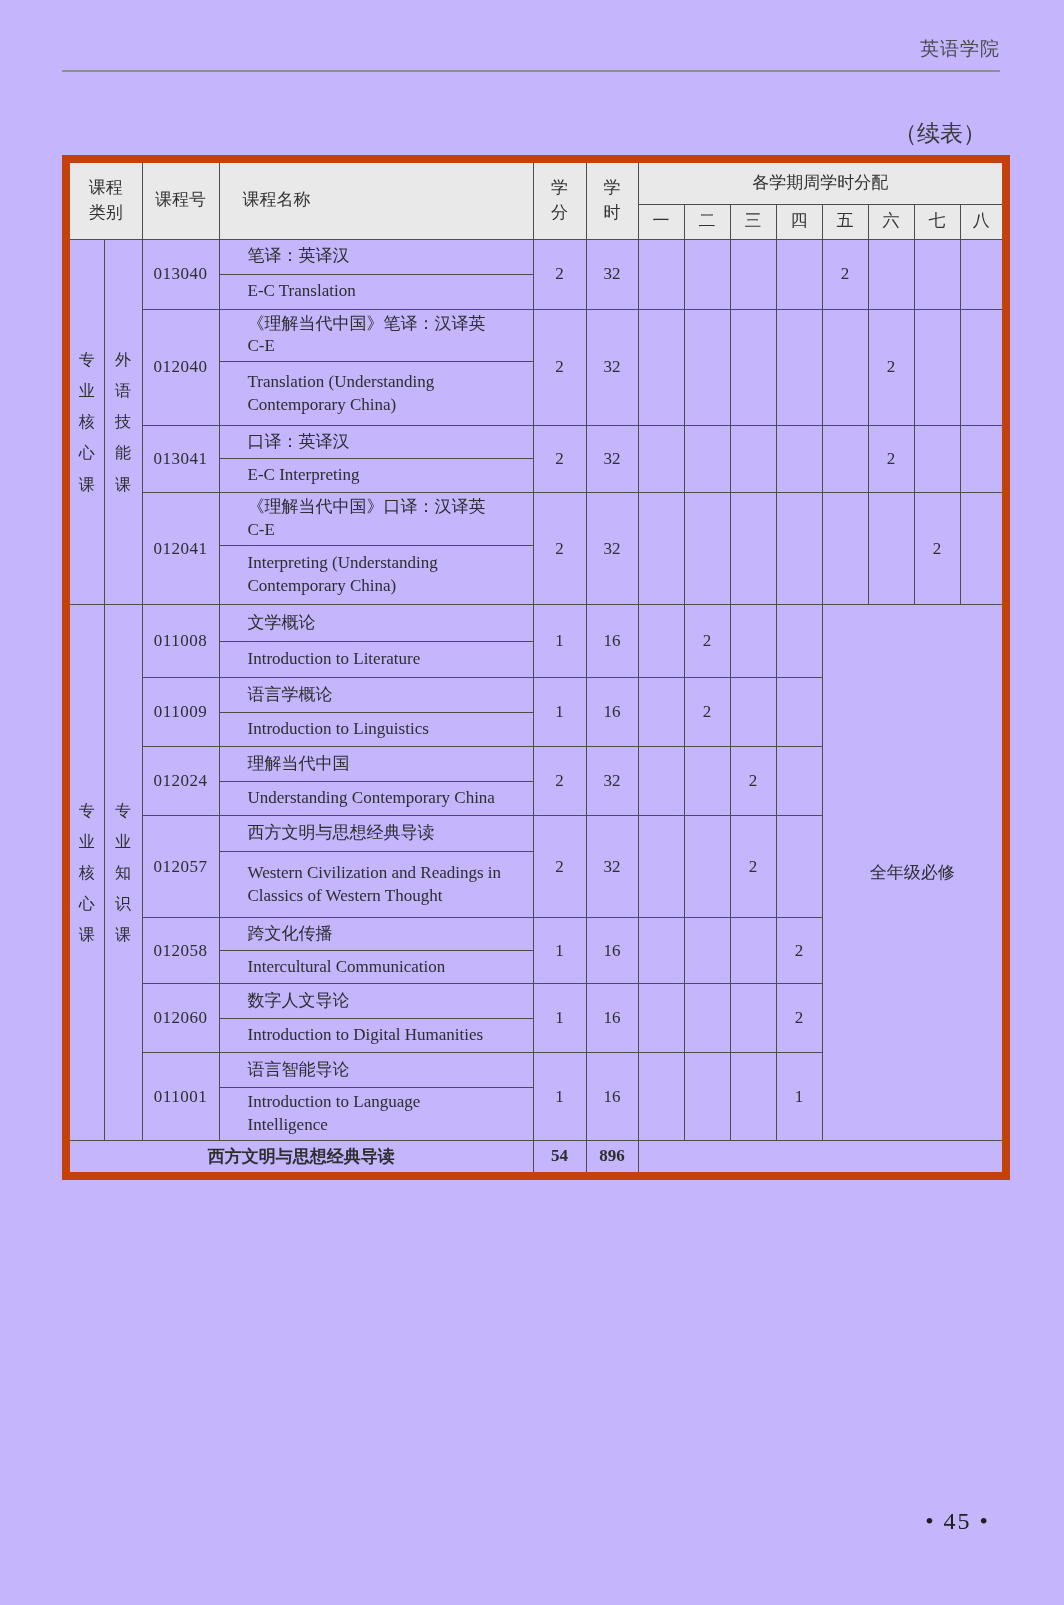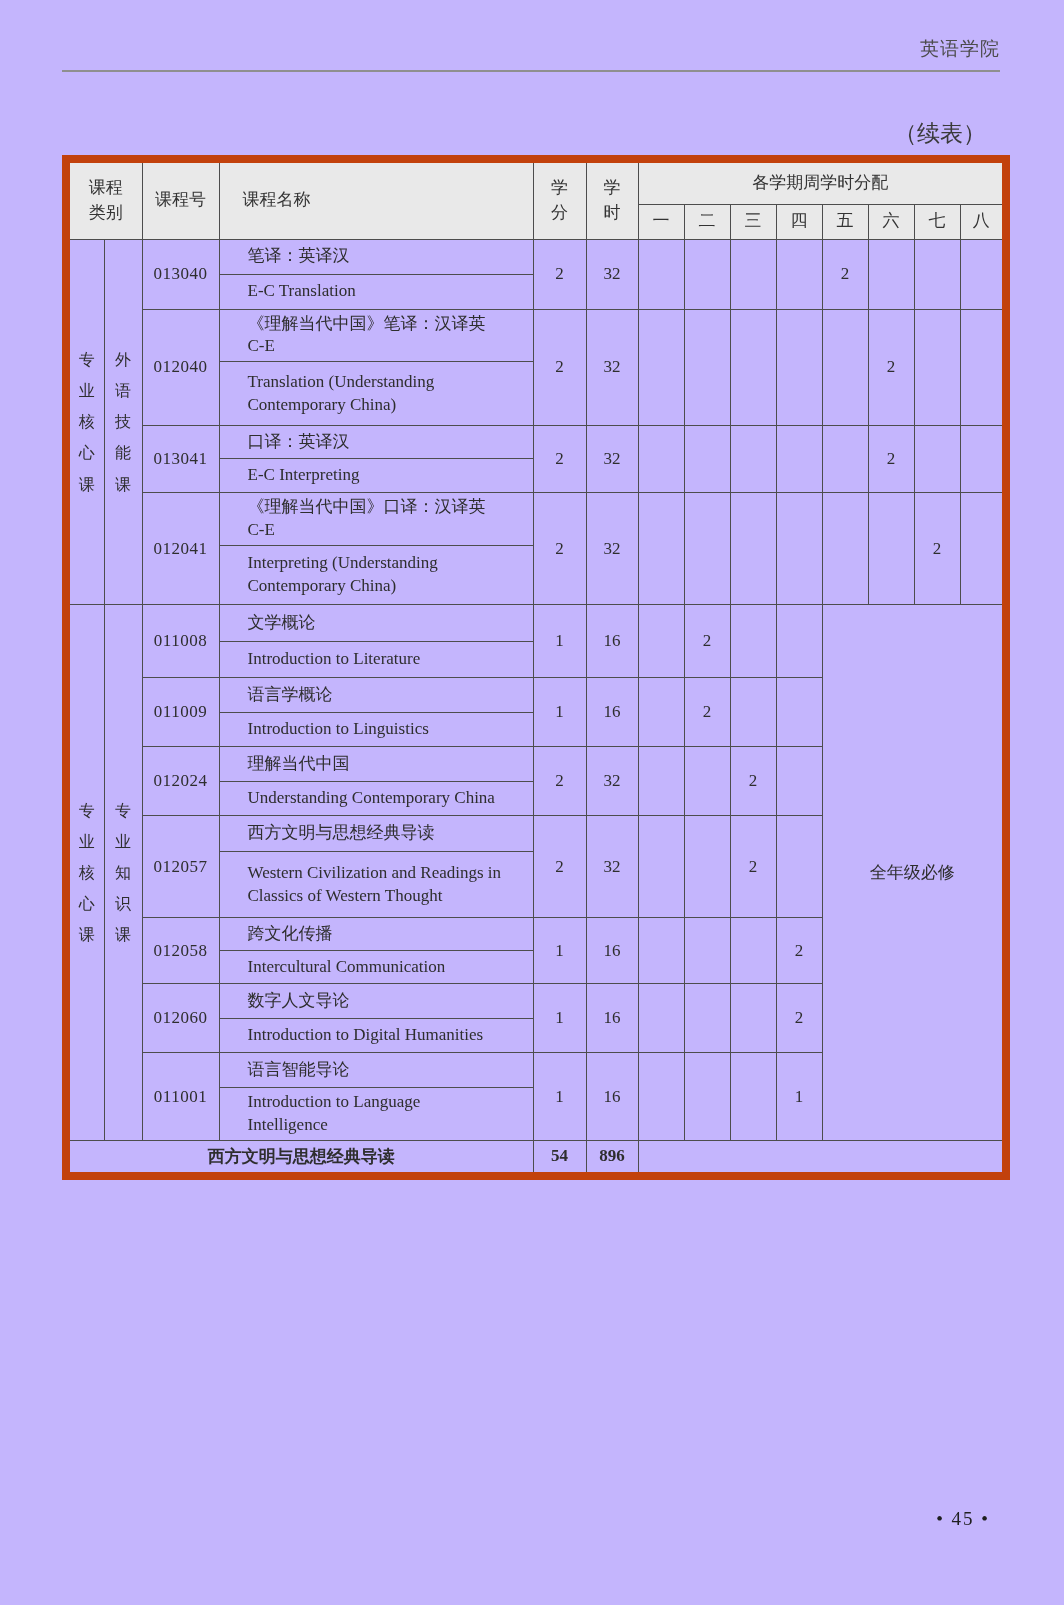--- a/index.html
+++ b/index.html
@@ -56,21 +56,21 @@
   tr.r36{height:36px} tr.r66{height:66px}
   tr.total-row td {
     font-weight:bold;
   }
   tr.total-row td.total-label {
     font-family:"Liberation Sans","DejaVu Sans",sans-serif;
     font-size:17px;
   }
   .page-number {
     position:absolute; top:1508px; right:74px;
-    font-size:19px; color:#1f1f1f; letter-spacing:2px;
+    font-size:24px; color:#1f1f1f; letter-spacing:2px;
   }
 </style>
 </head>
 <body>
 
 <div class="page">
 
   <div class="doc-header">英语学院</div>
   <div class="head-rule"></div>
   <div class="continued">（续表）</div>

